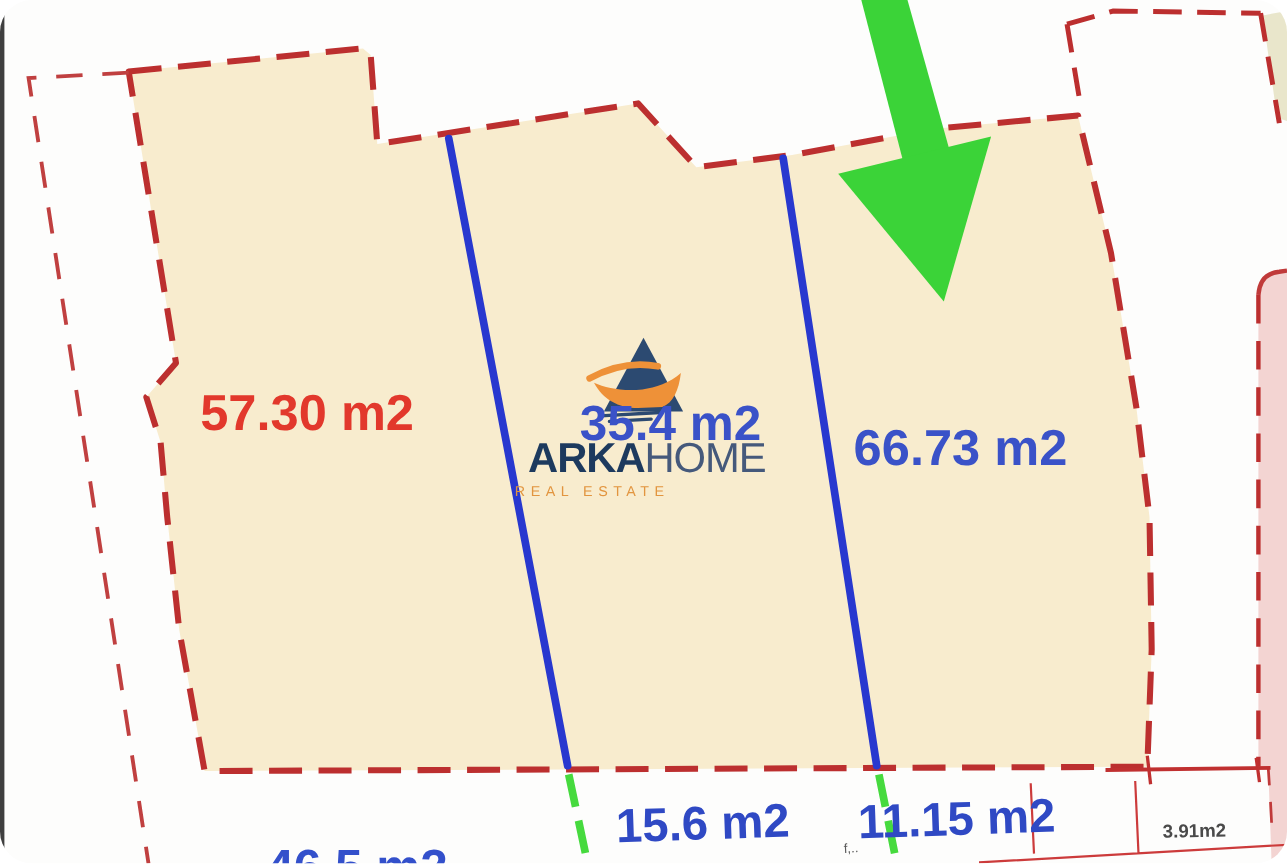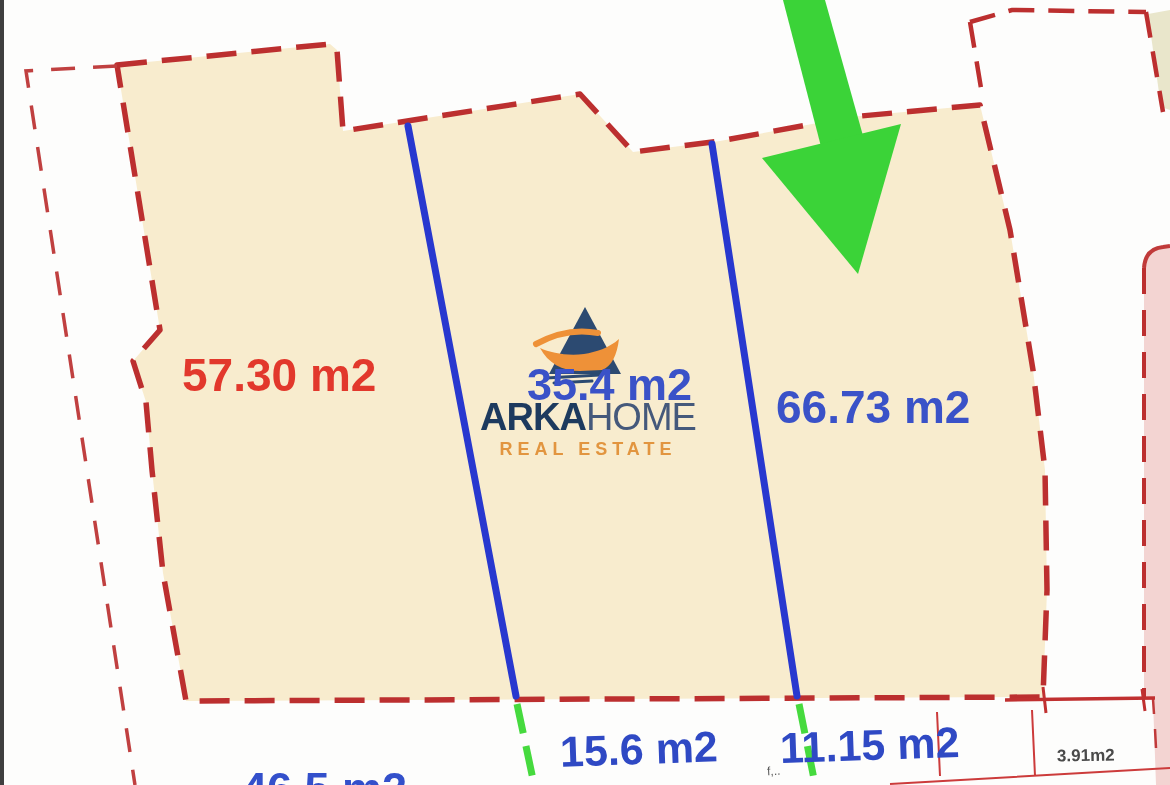--- a/index.html
+++ b/index.html
@@ -1,33 +1,33 @@
 <!DOCTYPE html>
 <html><head>
 <meta charset="utf-8">
 <style>
   html,body{margin:0;padding:0;background:#ffffff;}
   #stage{
     position:relative;width:1170px;height:785px;overflow:hidden;
-    background:#fdfdfc;font-family:"Liberation Sans",sans-serif;
+    background:#fdfdfc;font-family:"Liberation Sans",sans-serif;border-radius:29px;
   }
   #stage svg{position:absolute;left:0;top:0;}
   .edge-strip{position:absolute;left:0;top:0;width:4px;height:785px;background:#3f3f3f;}
   .lbl{position:absolute;font-weight:700;white-space:nowrap;line-height:1;}
   .lbl-red{color:#e2382c;font-size:46px;}
   .lbl-blue{color:#3a52c8;}
   .wm-brand{
     position:absolute;left:468px;top:398px;width:240px;text-align:center;
     font-size:38px;font-weight:700;letter-spacing:-1px;line-height:1;
   }
   .wm-brand .arka{color:#1d3a5e;font-weight:700;}
   .wm-brand .home{color:#45597b;font-weight:500;}
   .wm-tagline{
-    position:absolute;left:468px;top:440px;width:240px;text-align:center;
-    font-size:18px;font-weight:700;letter-spacing:5px;color:#e2953f;line-height:1;
+    position:absolute;left:468px;top:440px;width:240px;text-align:left;
+    font-size:13px;font-weight:400;letter-spacing:5px;color:#e2953f;line-height:1;
   }
   .tiny-note{position:absolute;font-size:12px;color:#5a5a5a;font-weight:400;transform:rotate(-3deg);}
 </style>
 </head>
 <body>
 
 <div id="stage">
 
   <svg width="1170" height="785" viewBox="0 0 1170 785">
 

